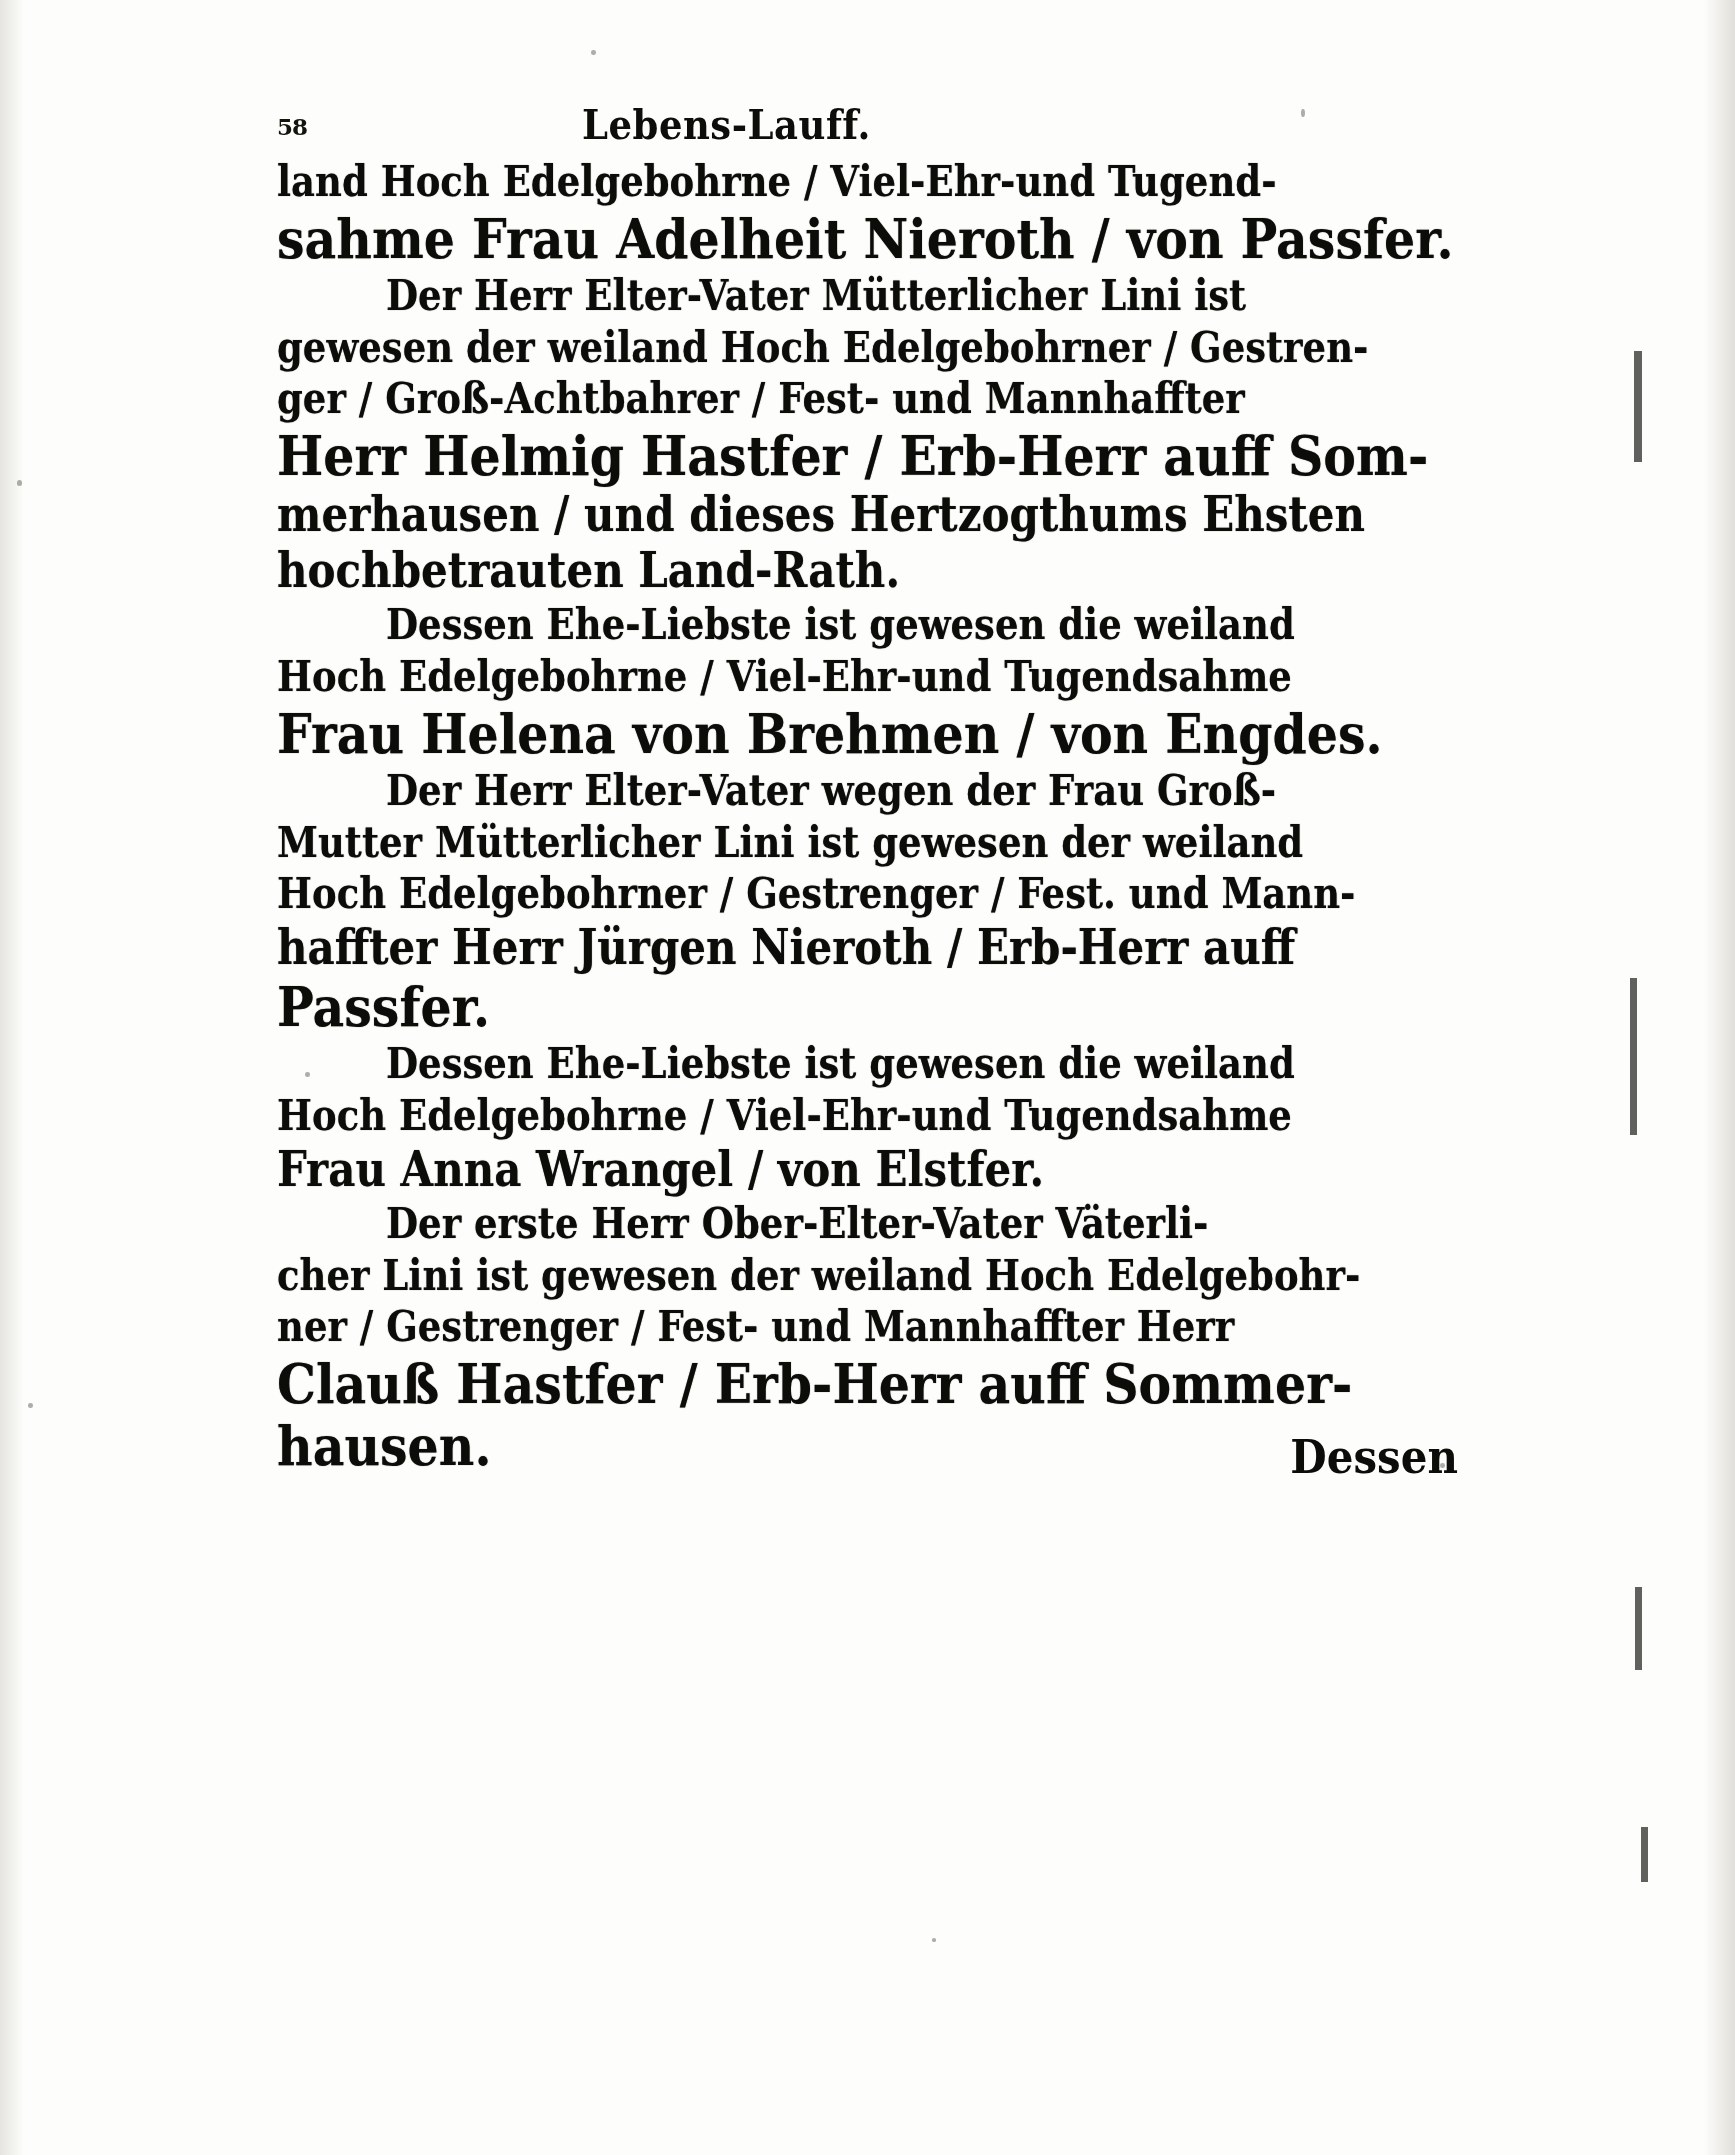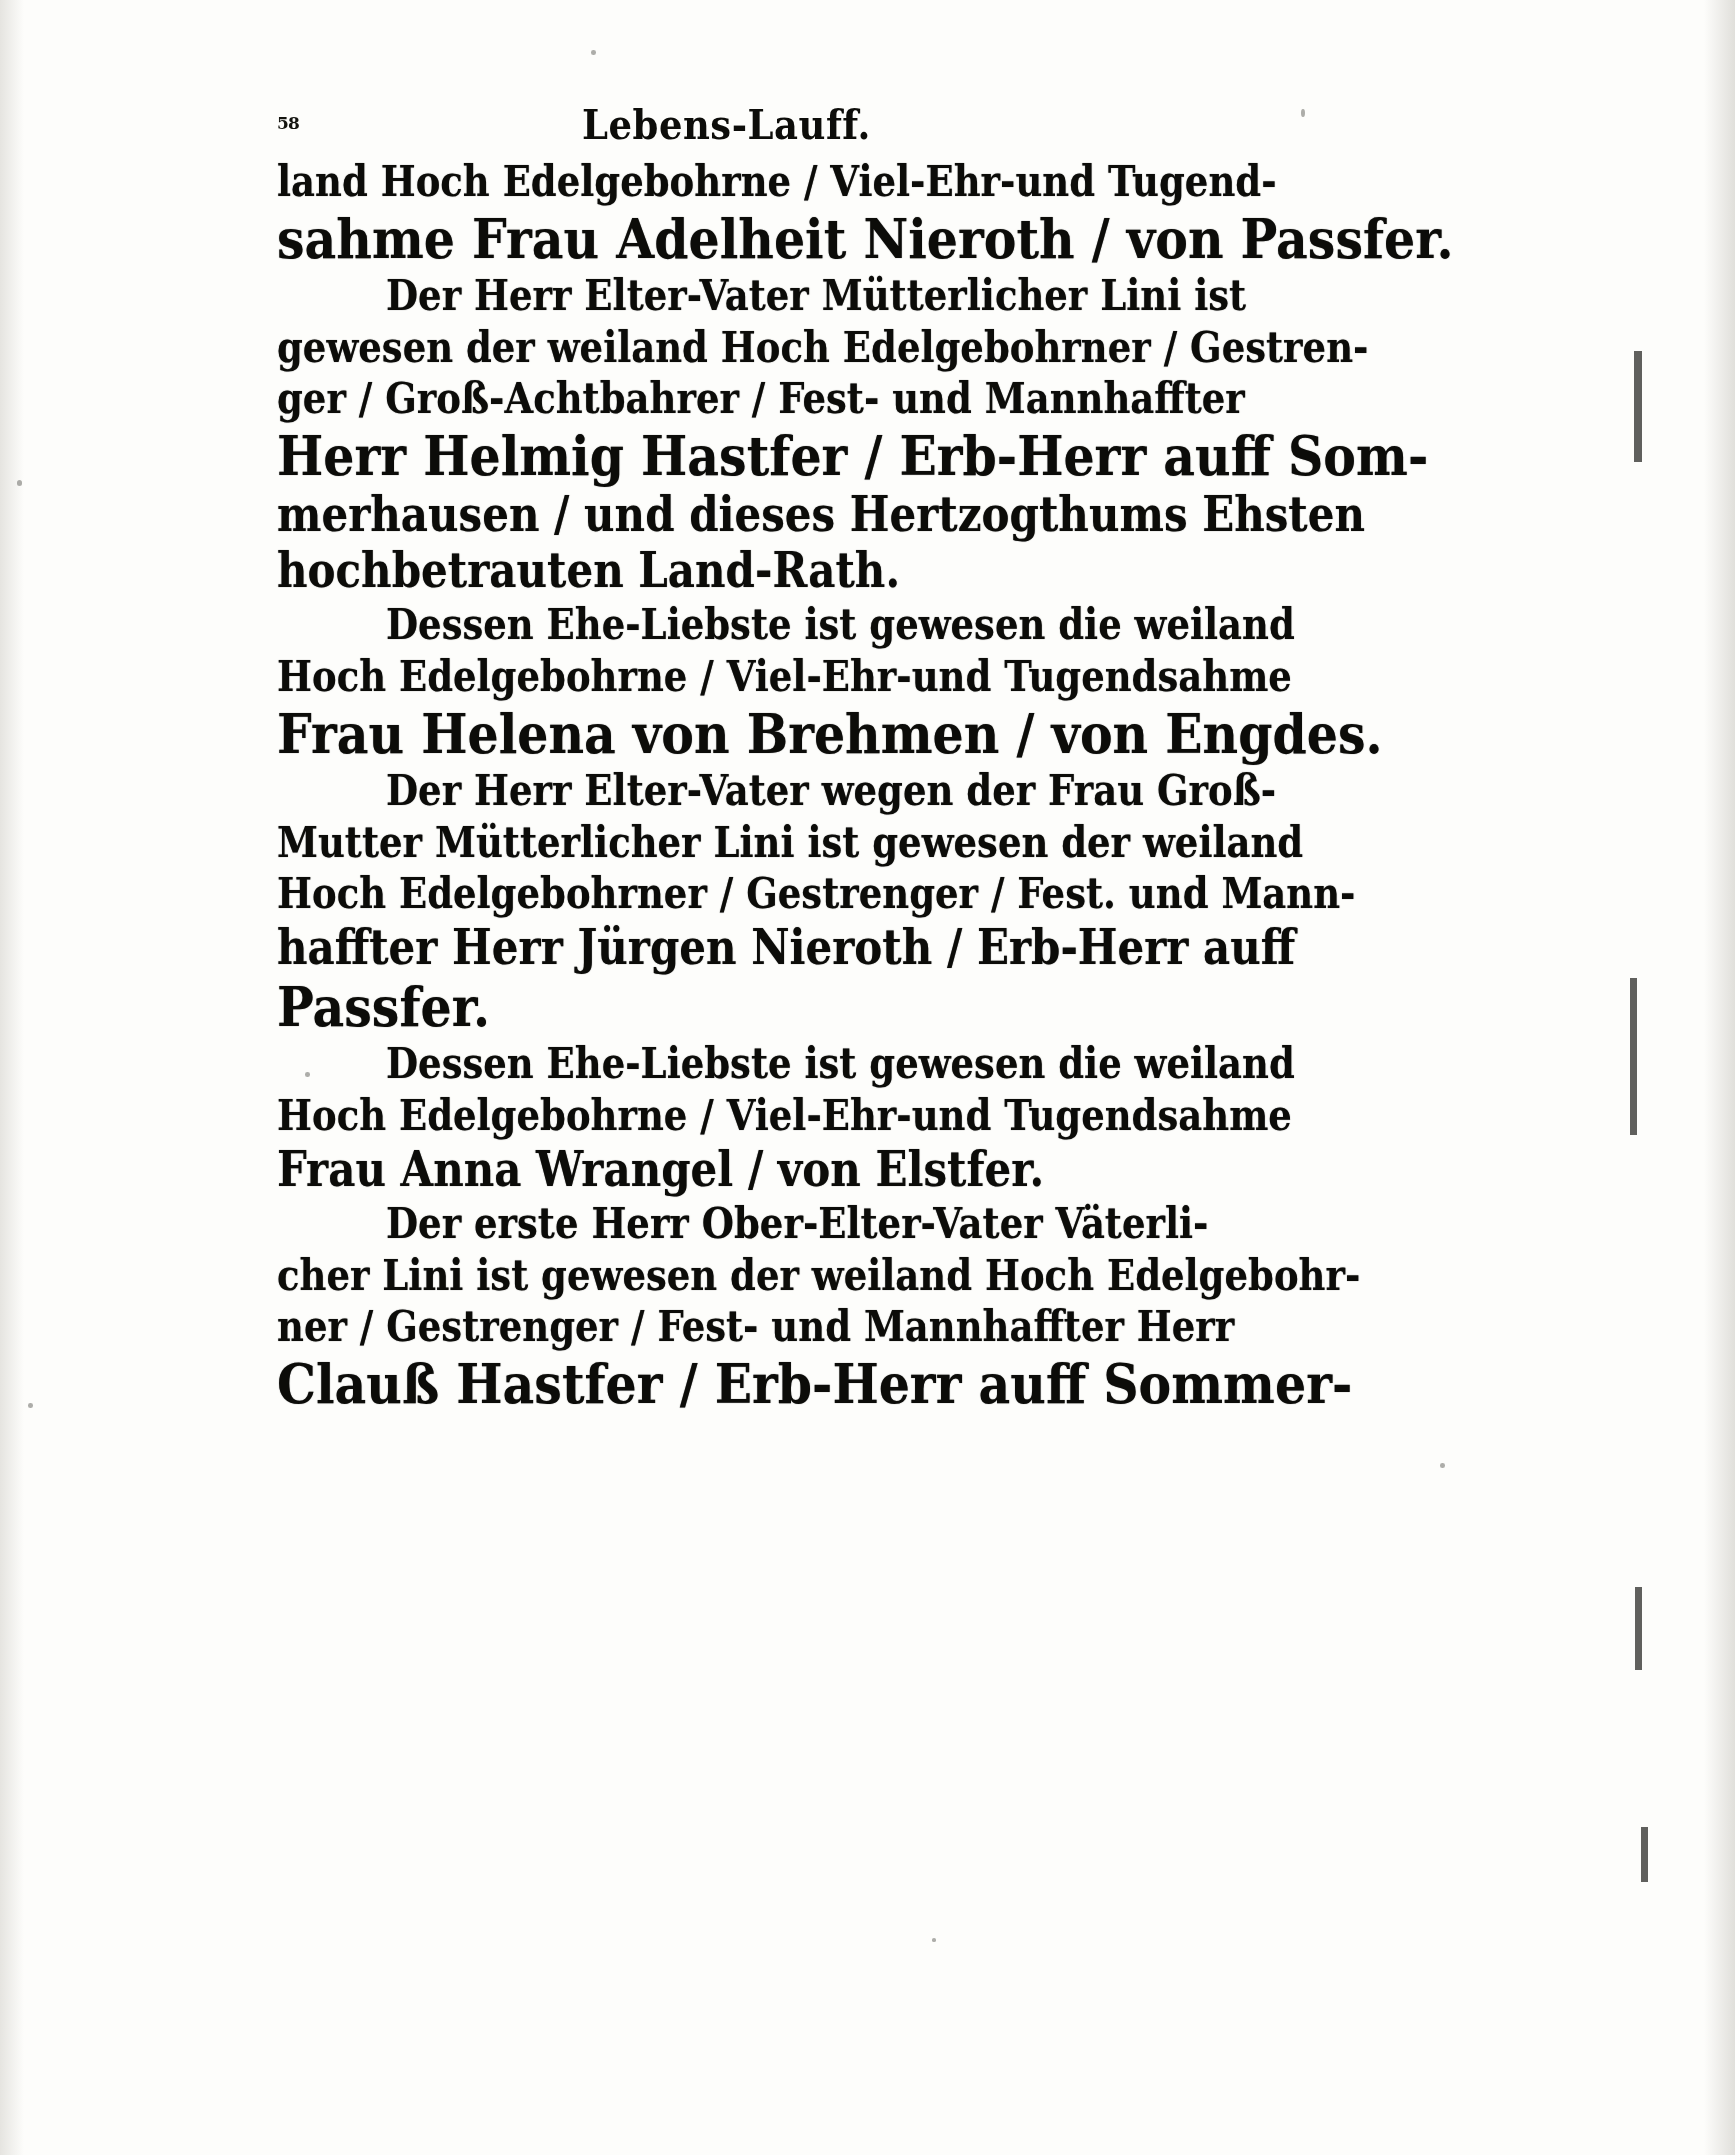--- a/index.html
+++ b/index.html
@@ -61,21 +61,21 @@
   .header-row {
     position: relative;
     height: 54px;
   }
   .folio {
     position: absolute;
     left: 0;
     top: 13px;
     font-family: "DejaVu Serif", serif;
     font-weight: 700;
-    font-size: 17px;
+    font-size: 23px;
     color: #14140f;
     letter-spacing: -0.9px;
   }
   .running-head {
     position: absolute;
     left: 305px;
     top: 0;
     font-family: "DejaVu Serif", serif;
     font-weight: 700;
     font-size: 37px;
@@ -170,17 +170,21 @@
       <span class="line sz-norm">Hoch Edelgebohrner / Gestrenger / Fest. und Mann-</span>
       <span class="line sz-mid">haffter Herr Jürgen Nieroth / Erb-Herr auff</span>
       <span class="line sz-big">Passfer.</span>
       <span class="line sz-norm indent">Dessen Ehe-Liebste ist gewesen die weiland</span>
       <span class="line sz-norm">Hoch Edelgebohrne / Viel-Ehr-und Tugendsahme</span>
       <span class="line sz-mid">Frau Anna Wrangel / von Elstfer.</span>
       <span class="line sz-norm indent">Der erste Herr Ober-Elter-Vater Väterli-</span>
       <span class="line sz-norm">cher Lini ist gewesen der weiland Hoch Edelgebohr-</span>
       <span class="line sz-norm">ner / Gestrenger / Fest- und Mannhaffter Herr</span>
       <span class="line sz-big">Clauß Hastfer / Erb-Herr auff Sommer-</span>
+      <div class="lastline-wrap">
+        <span class="line sz-big">hausen.</span>
+        <span class="right-catch">Dessen</span>
+      </div>
     </div>
 
   </div>
 </div>
 
 
 </body></html>

